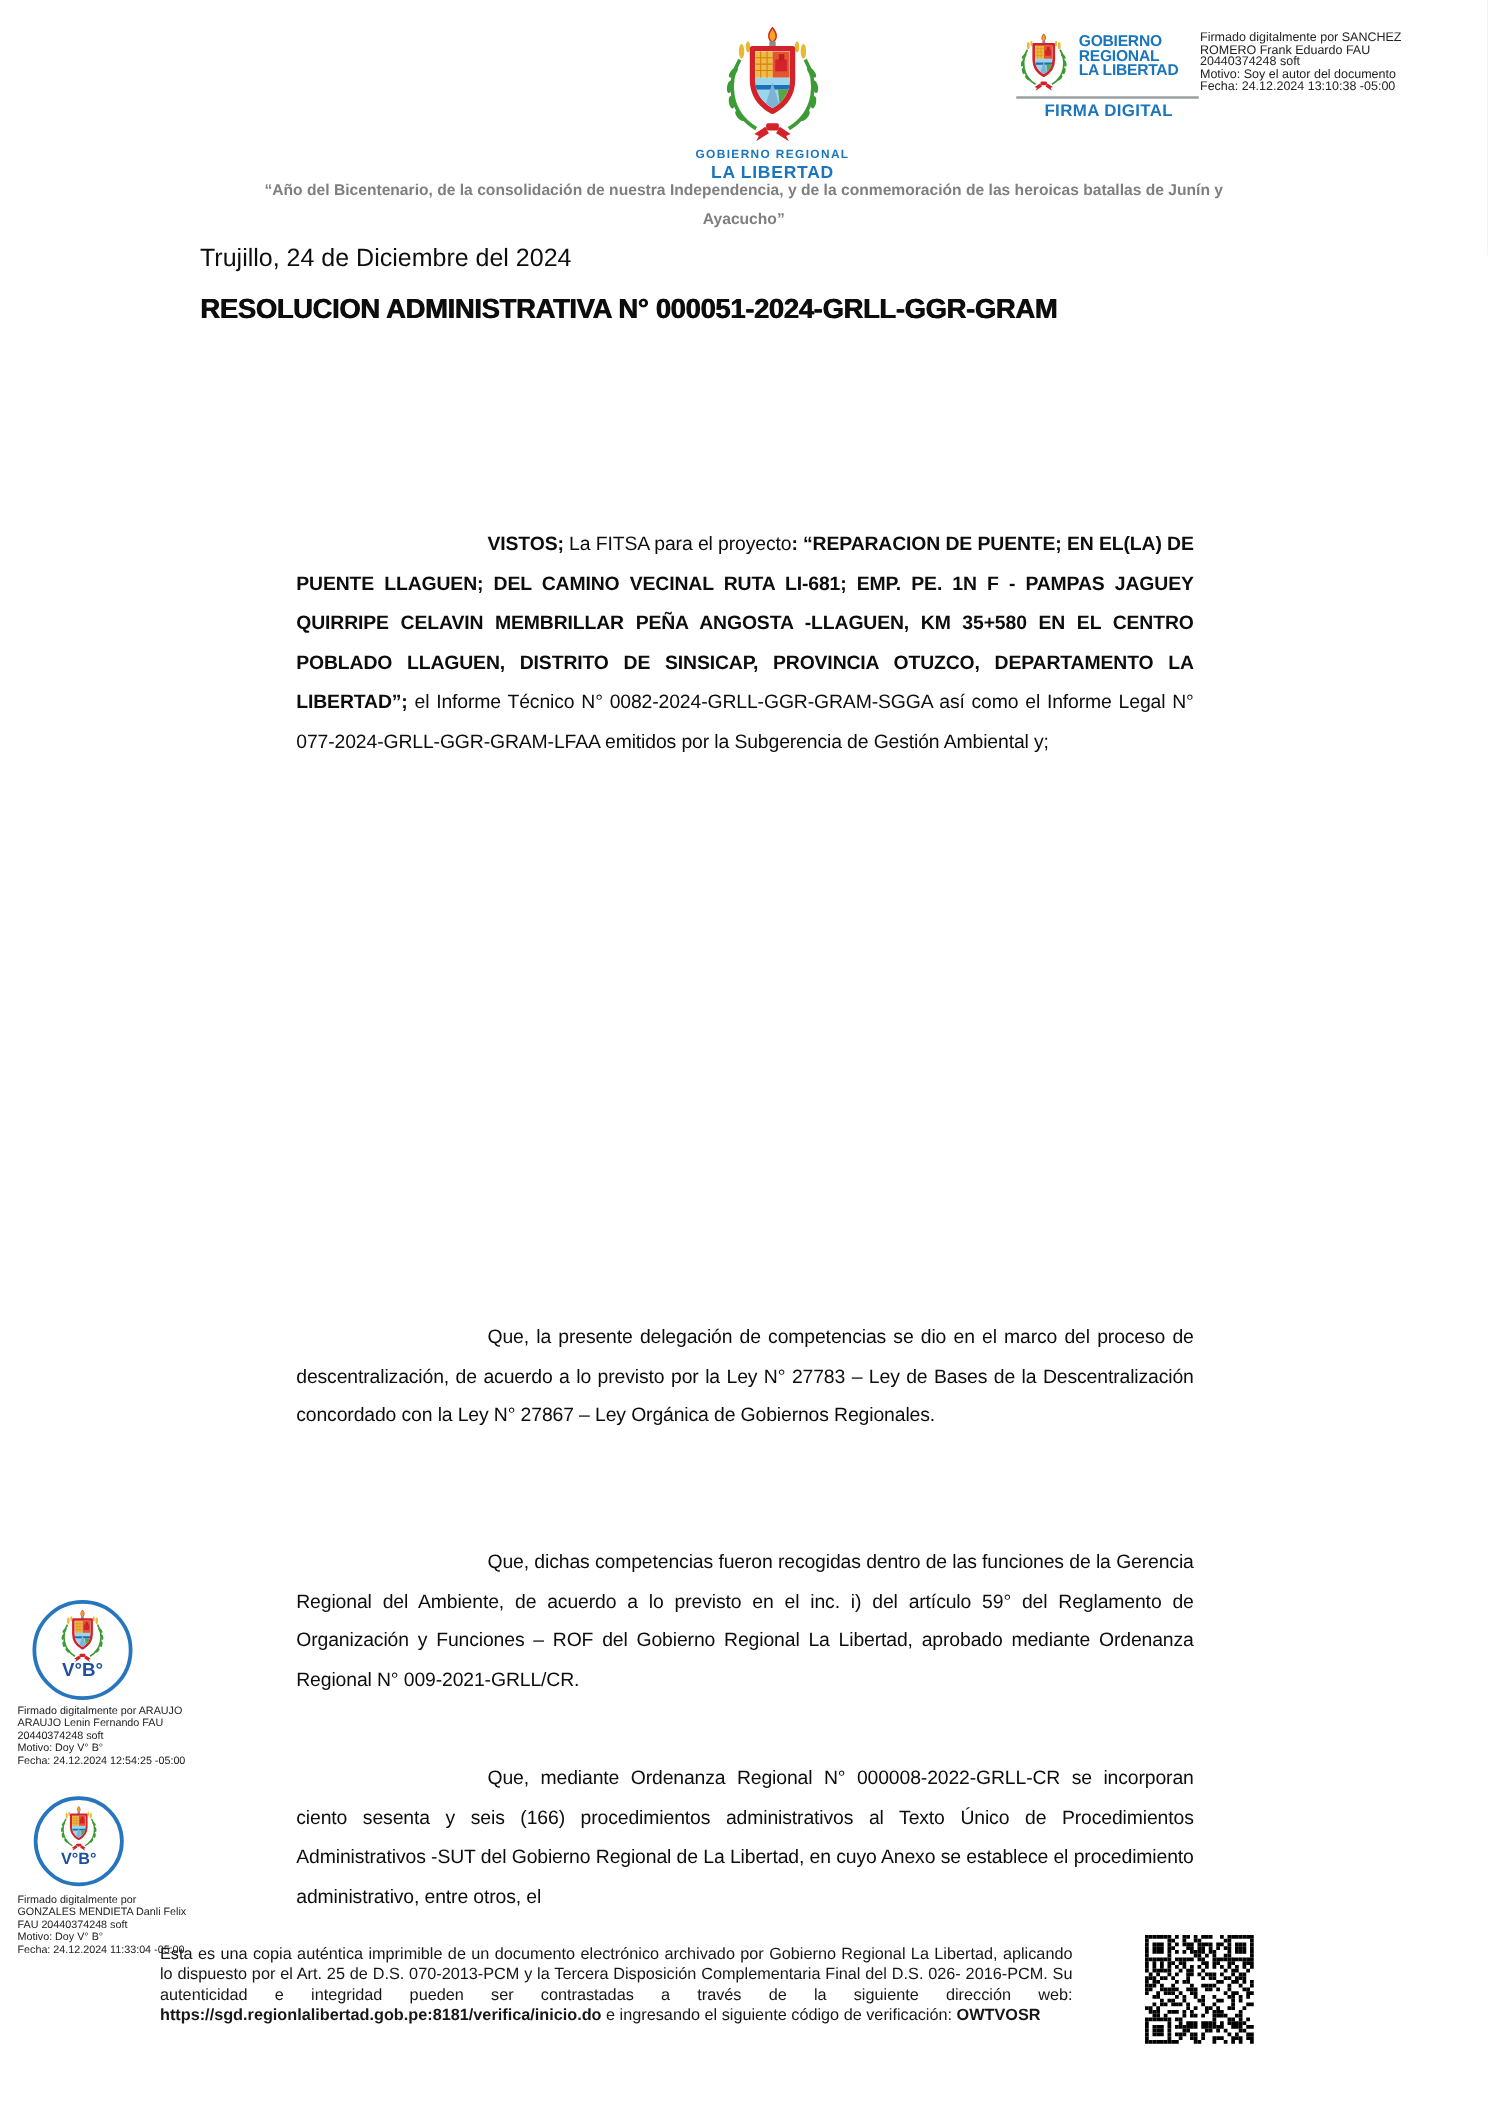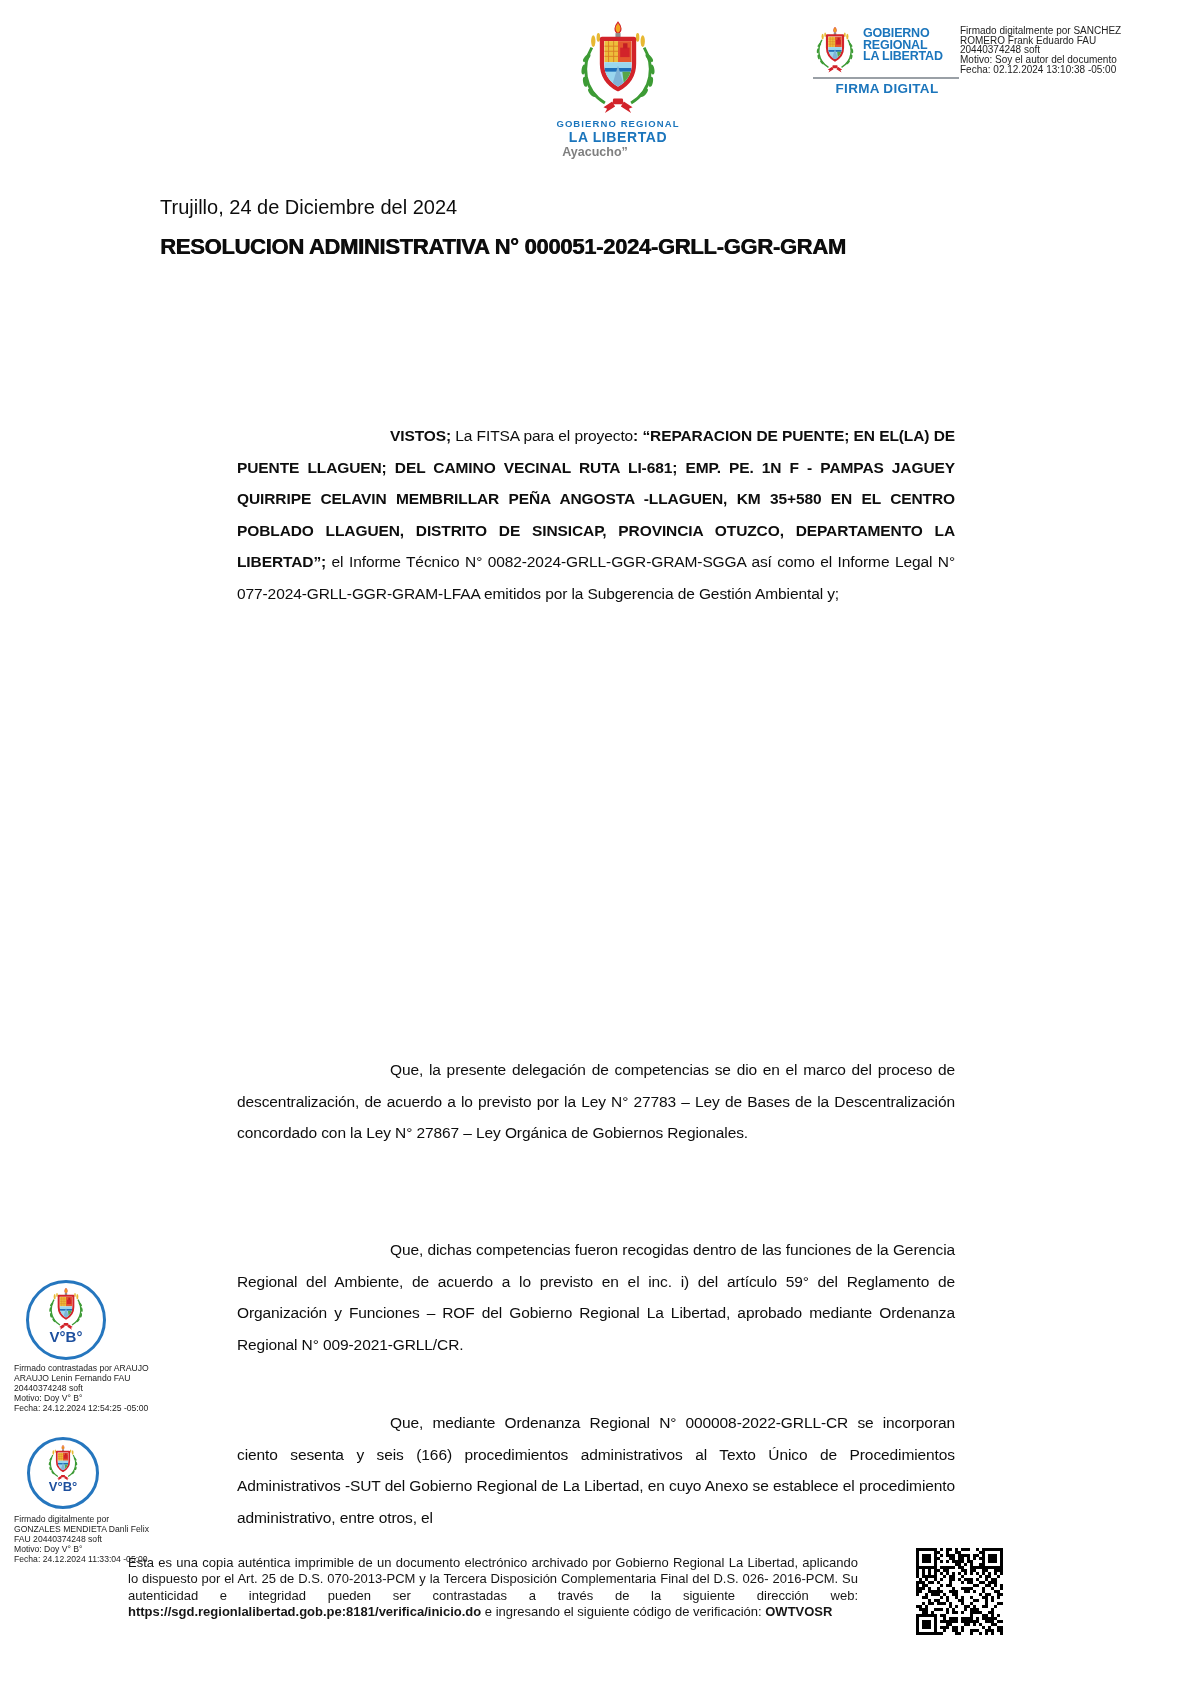--- a/index.html
+++ b/index.html
@@ -144,25 +144,26 @@
       <span>REGIONAL</span>
       <span>LA LIBERTAD</span>
     </div>
     <div class="firma-divider"></div>
     <div class="firma-label">FIRMA DIGITAL</div>
     <div class="sig-lines">
       <span>Firmado digitalmente por SANCHEZ</span>
       <span>ROMERO Frank Eduardo FAU</span>
       <span>20440374248 soft</span>
       <span>Motivo: Soy el autor del documento</span>
-      <span>Fecha: 02.12.2024 13:10:38 -05:00</span>
+      <span>Fecha: 24.12.2024 13:10:38 -05:00</span>
     </div>
   </div>
 
   <div class="motto">
+    <span>“Año del Bicentenario, de la consolidación de nuestra Independencia, y de la conmemoración de las heroicas batallas de Junín y</span>
     <span>Ayacucho”</span>
   </div>
 
   <div class="place-date">Trujillo, 24 de Diciembre del 2024</div>
   <div class="doc-title">RESOLUCION ADMINISTRATIVA N° 000051-2024-GRLL-GGR-GRAM</div>
 
   <div class="para p-vistos">
     <b>VISTOS; </b><span>La FITSA para el proyecto</span><b>: “REPARACION DE PUENTE; EN EL(LA) DE PUENTE LLAGUEN; DEL CAMINO VECINAL RUTA LI-681; EMP. PE. 1N F - PAMPAS JAGUEY QUIRRIPE CELAVIN MEMBRILLAR PEÑA ANGOSTA -LLAGUEN, KM 35+580 EN EL CENTRO POBLADO LLAGUEN, DISTRITO DE SINSICAP, PROVINCIA OTUZCO, DEPARTAMENTO LA LIBERTAD”;</b><span> el Informe Técnico N° 0082-2024-GRLL-GGR-GRAM-SGGA así como el Informe Legal N° 077-2024-GRLL-GGR-GRAM-LFAA emitidos por la Subgerencia de Gestión Ambiental y;</span>
   </div>
 
@@ -172,21 +173,21 @@
   <div class="para p-que3">Que, dichas competencias fueron recogidas dentro de las funciones de la Gerencia Regional del Ambiente, de acuerdo a lo previsto en el inc. i) del artículo 59° del Reglamento de Organización y Funciones – ROF del Gobierno Regional La Libertad, aprobado mediante Ordenanza Regional N° 009-2021-GRLL/CR.</div>
   <div class="para p-que4">Que, mediante Ordenanza Regional N° 000008-2022-GRLL-CR se incorporan ciento sesenta y seis (166) procedimientos administrativos al Texto Único de Procedimientos Administrativos -SUT del Gobierno Regional de La Libertad, en cuyo Anexo se establece el procedimiento administrativo, entre otros, el</div>
 
   <div class="stamp-circle stamp1-circle">
     <svg width="40" height="44" viewBox="0 0 120 132">
         <use href="#crest"></use>
       </svg>
     <span class="vb-text">V°B°</span>
   </div>
   <div class="stamp-lines stamp1-lines">
-    <span>Firmado contrastadas por ARAUJO</span>
+    <span>Firmado digitalmente por ARAUJO</span>
     <span>ARAUJO Lenin Fernando FAU</span>
     <span>20440374248 soft</span>
     <span>Motivo: Doy V° B°</span>
     <span>Fecha: 24.12.2024 12:54:25 -05:00</span>
   </div>
 
   <div class="stamp-circle stamp2-circle">
     <svg width="34" height="38" viewBox="0 0 120 132">
         <use href="#crest"></use>
       </svg>

